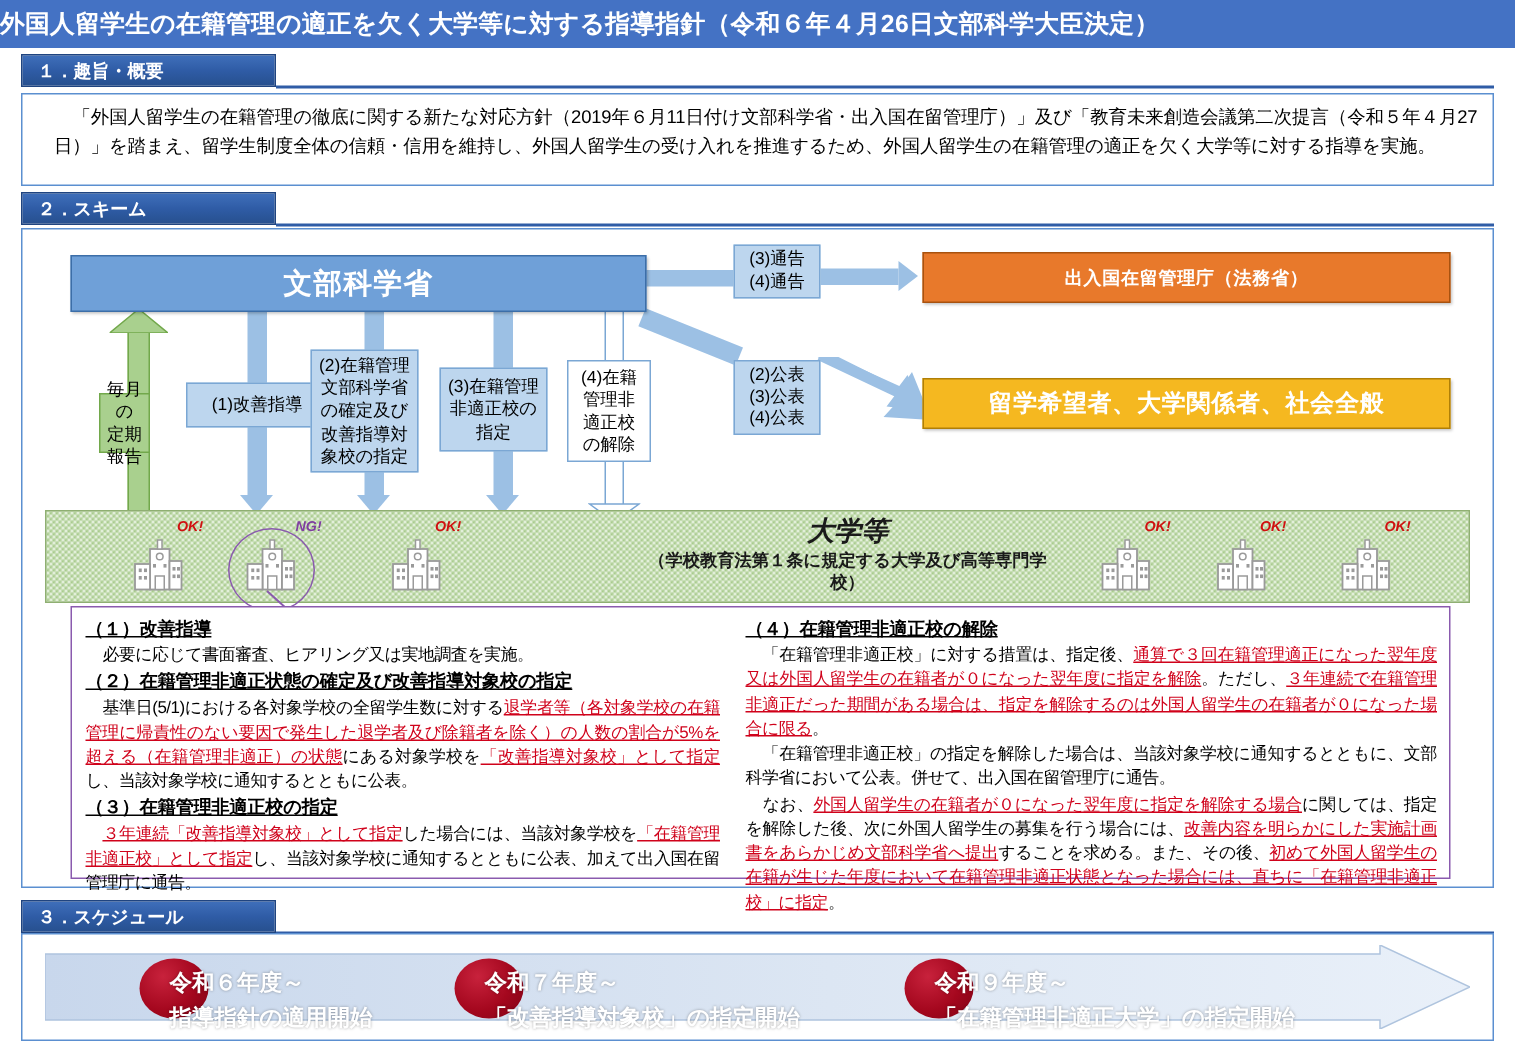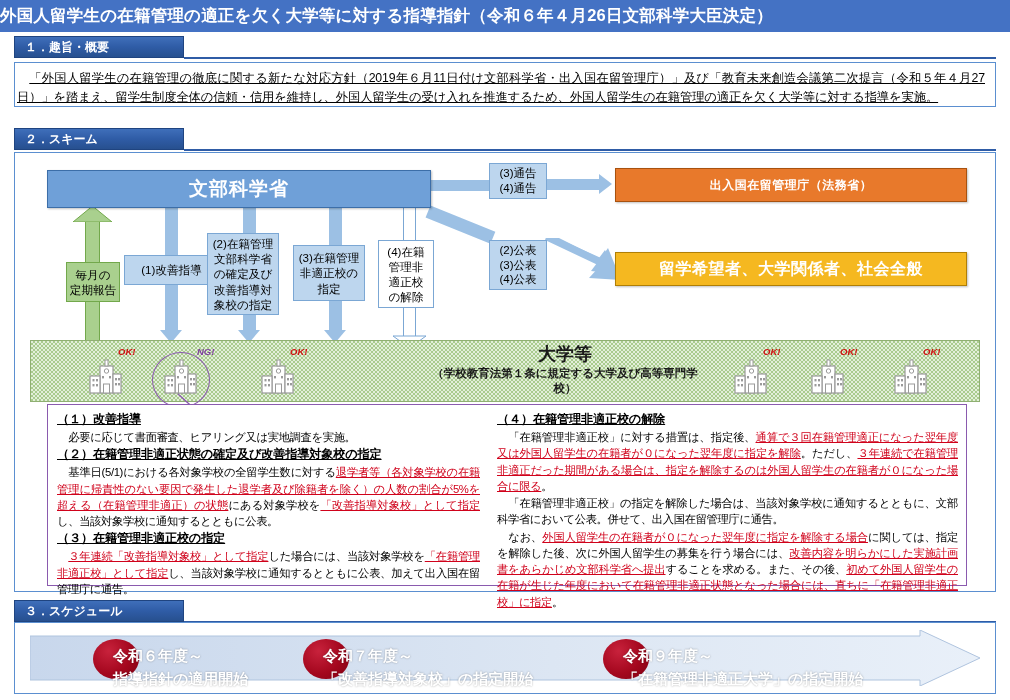--- a/index.html
+++ b/index.html
@@ -29,24 +29,23 @@
     border:1px solid #1f4480;
     display:flex;align-items:center;
     box-sizing:border-box;padding-left:10px;
     z-index:6;
   }
   .sec-head span{color:#fff;font-size:12px;font-weight:bold;white-space:nowrap;}
   .sec-rule{position:absolute;height:2px;background:#2f5ca6;}
 
   
   .s1-box{
-    position:absolute;left:14px;top:62px;width:982px;height:45px;
+    position:absolute;left:14px;top:62px;width:982px;height:62px;
     border:1px solid #5b8fd0;background:#fff;box-sizing:border-box;
-    padding:6px 10px 0 2px;
-    text-decoration:underline;
+    padding:6px 10px 0 21px;
   }
   .s1-box p{
     margin:0;font-size:12.3px;line-height:1.55;text-align:justify;letter-spacing:-.1px;
   }
   .s1-box p .ind{margin-left:1em;}
 
   
   .s2-frame{
     position:absolute;left:14px;top:152px;width:982px;height:440px;
     border:1px solid #5b8fd0;background:#fff;box-sizing:border-box;
@@ -138,21 +137,21 @@
     background-image:
       linear-gradient(45deg,#A9CB8E 25%,transparent 25%,transparent 75%,#A9CB8E 75%),
       linear-gradient(45deg,#A9CB8E 25%,transparent 25%,transparent 75%,#A9CB8E 75%);
     background-size:4px 4px;
     background-position:0 0,2px 2px;
     z-index:3;box-sizing:border-box;
   }
   .uni-title{
     position:absolute;left:430px;top:344px;width:270px;text-align:center;z-index:5;
   }
-  .uni-title .big{display:block;font-size:18px;font-weight:bold;color:#1a1a1a;line-height:1.15;}
+  .uni-title .big{display:block;font-size:18px;font-weight:bold;color:#1a1a1a;line-height:1.15;font-style:italic;}
   .uni-title .small{display:block;font-size:11.5px;font-weight:bold;color:#1a1a1a;margin-top:1px;}
 
   .bldg{position:absolute;z-index:5;width:34px;height:36px;}
   .oklbl{position:absolute;z-index:6;font-size:9.5px;font-weight:bold;color:#D01010;font-style:italic;}
   .nglbl{position:absolute;z-index:6;font-size:9.5px;font-weight:bold;color:#7F3FA0;font-style:italic;}
   .ng-circle{
     position:absolute;z-index:6;border:1.3px solid #8A5AAE;border-radius:50%;
     width:56px;height:54px;
   }
 
@@ -209,21 +208,21 @@
   <div class="sec-rule" style="left:184px;top:149px;width:812px;"></div>
 
   <div class="s2-frame"></div>
 
   <div class="gbar" style="left:85px;top:218px;height:140px;"></div>
   <div class="ghead" style="left:73px;top:206px;">
     <svg width="39" height="16" viewBox="0 0 39 16">
         <polygon points="19.5,0 39,16 0,16" fill="#A9D08E" stroke="#72A84B" stroke-width="1"></polygon>
       </svg>
   </div>
-  <div class="greenbox" style="left:66px;top:262px;width:54px;height:40px;">
+  <div class="greenbox" style="left:66px;top:262px;width:34px;height:40px;">
     <span><span>毎月の</span><br><span>定期報告</span></span>
   </div>
 
   <div class="mext">
     <span>文部科学省</span>
   </div>
 
   <div class="conn-h" style="left:429px;top:180px;width:60px;"></div>
   <div class="tag" style="left:489px;top:163px;width:58px;height:36px;">
     <span>(3)通告</span>

